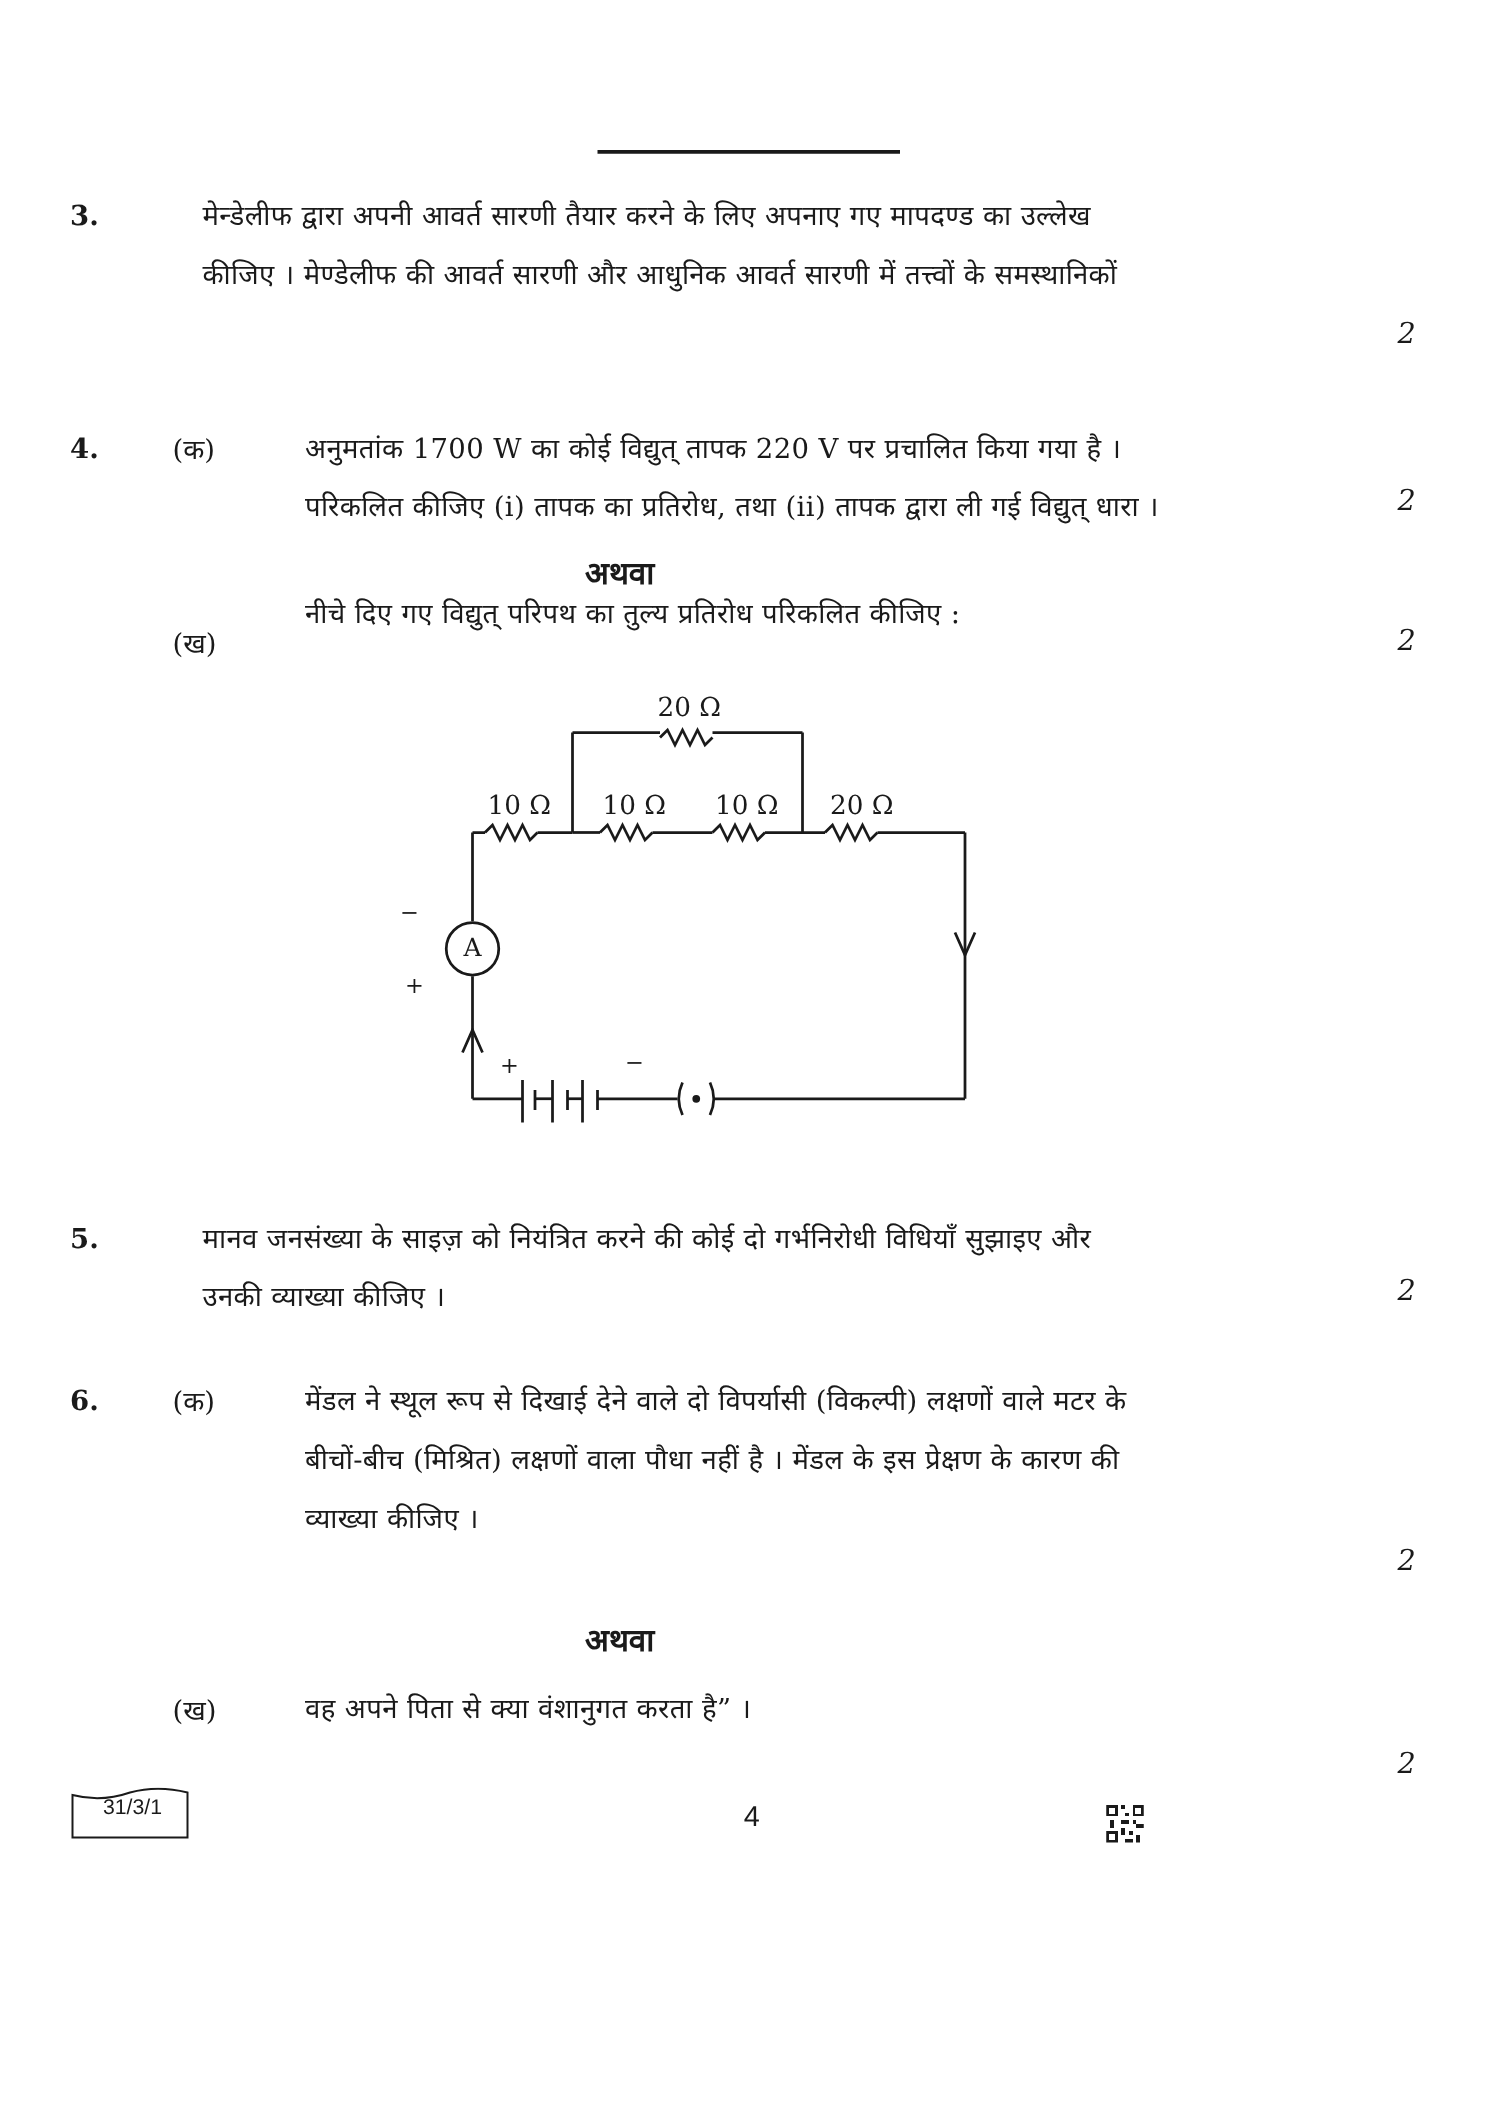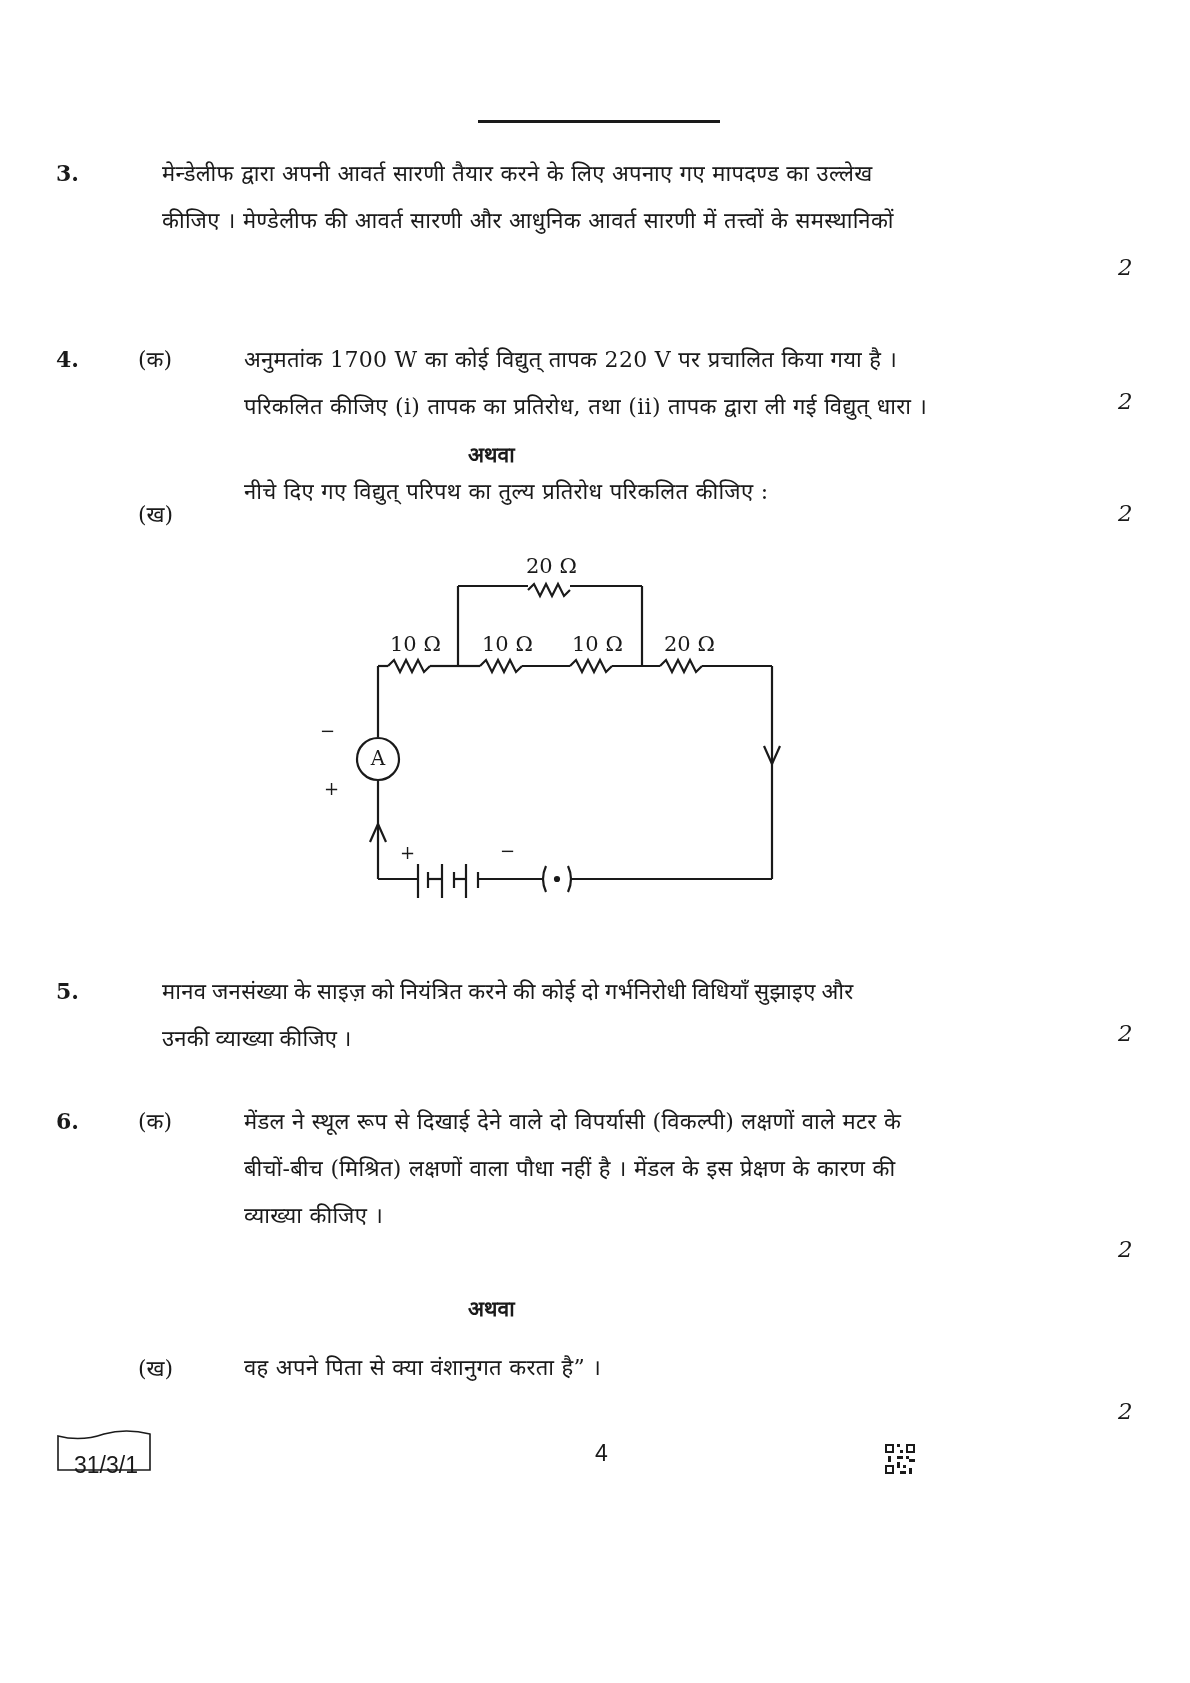--- a/index.html
+++ b/index.html
@@ -4,27 +4,27 @@
 <style>
   html, body { margin:0; padding:0; background:#ffffff; }
   body { width:1190px; height:1683px; position:relative; overflow:hidden;
          font-family:"DejaVu Serif", serif; color:#1a1a1a; }
   .page { position:absolute; left:0; top:0; width:1190px; height:1683px; }
   .top-rule { position:absolute; left:478px; top:120px; width:242px; height:3px; background:#1a1a1a; }
   .qnum { position:absolute; left:56px; font-weight:bold; font-size:22px; }
   .sub { position:absolute; left:138px; font-size:22px; }
   .text { position:absolute; font-size:22px; line-height:47px; letter-spacing:0.3px; text-align:justify;margin-left:24px; }
   .marks { position:absolute; left:1118px; font-style:italic; font-size:23px; }
-  .athwa { position:absolute; left:468px; font-weight:bold; font-size:21px; }
+  .athwa { position:absolute; left:468px; font-weight:bold; font-size:25px; }
   .circuit { position:absolute; left:330px; top:580px; width:520px; height:400px; }
   .circuit svg text { font-family:"DejaVu Serif", serif; }
   .footer-code { position:absolute; left:56px; top:1530px; width:98px; height:40px; }
   .footer-code svg { position:absolute; left:0; top:0; }
-  .footer-code span { position:absolute; left:4px; top:22px; width:92px; text-align:center;
-                      font-family:"Liberation Sans", sans-serif; font-size:23px; }
+  .footer-code span { position:absolute; left:4px; top:6px; width:92px; text-align:center;
+                      font-family:"Liberation Sans", sans-serif; font-size:17px; }
   .page-no { position:absolute; left:595px; top:1536px; font-family:"Liberation Sans", sans-serif; font-size:23px; }
   .qr { position:absolute; left:885px; top:1538px; width:30px; height:30px; }
 </style>
 </head>
 <body>
 
 <div class="page">
 
   <div class="top-rule"></div>
 
@@ -113,21 +113,21 @@
       <div style="position:absolute;left:37px;top:166px;font-size:20px;width:22px;text-align:center;">A</div>
       <div style="position:absolute;left:-10px;top:140px;font-size:18px;">−</div>
       <div style="position:absolute;left:-6px;top:198px;font-size:18px;">+</div>
       <div style="position:absolute;left:70px;top:262px;font-size:18px;">+</div>
       <div style="position:absolute;left:170px;top:260px;font-size:18px;">−</div>
     </div>
   </div>
 
   <div>
     <div class="qnum" style="top:978px;">5.</div>
-    <div class="text" style="left:138px; top:968px; width:862px;font-family:Liberation Serif, serif;">
+    <div class="text" style="left:138px; top:968px; width:862px;">
       <div>मानव जनसंख्या के साइज़ को नियंत्रित करने की कोई दो गर्भनिरोधी विधियाँ सुझाइए और</div>
       <div>उनकी व्याख्या कीजिए ।</div>
     </div>
     <div class="marks" style="top:1020px;">2</div>
   </div>
 
   <div>
     <div class="qnum" style="top:1108px;">6.</div>
     <div class="sub" style="top:1105px;">(क)</div>
     <div class="text" style="left:220px; top:1098px; width:780px;">

